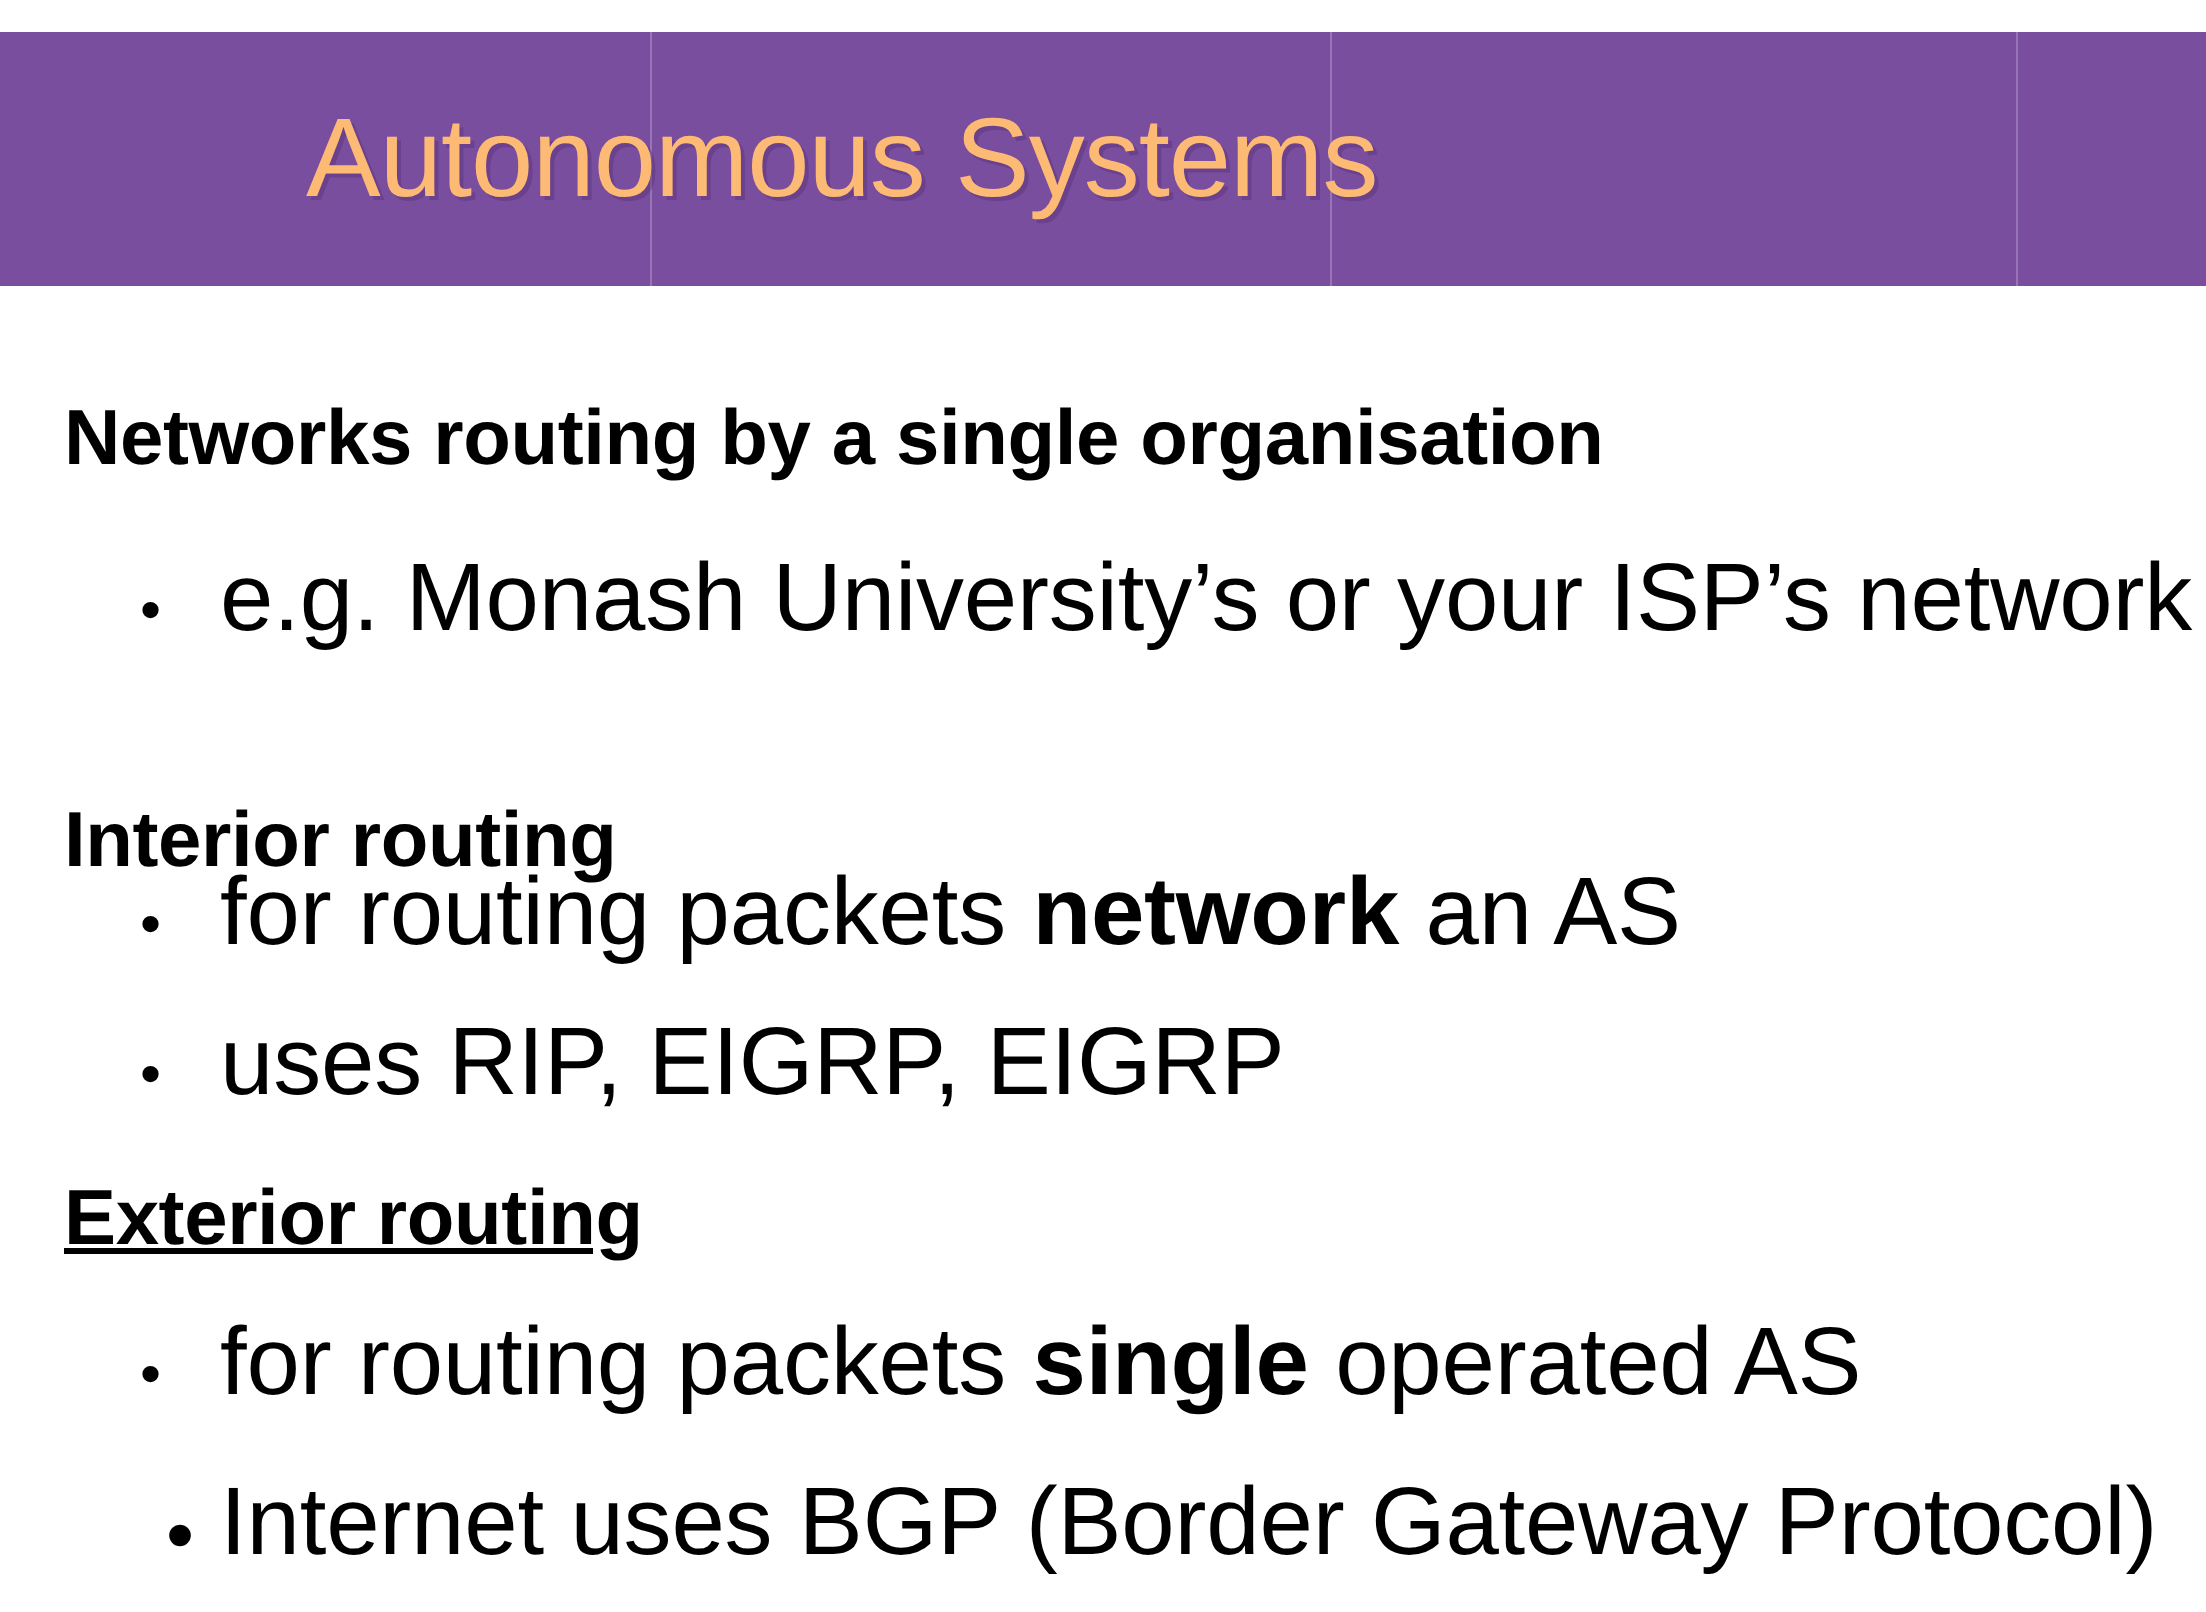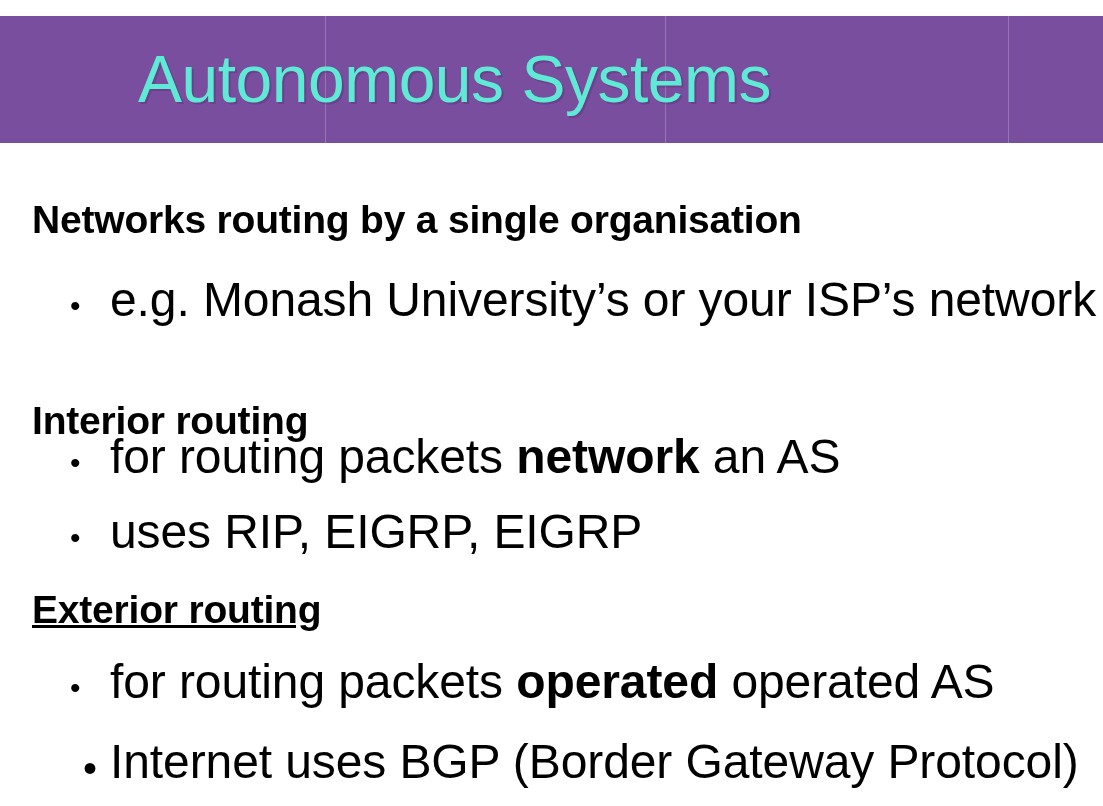--- a/index.html
+++ b/index.html
@@ -39,26 +39,26 @@
     width: 1px;
     height: 127px;
     background: rgba(255, 255, 255, 0.22);
   }
   #banner-divider-1 { left: 325px; }
   #banner-divider-2 { left: 665px; }
   #banner-divider-3 { left: 1008px; }
 
   #slide-title {
     position: absolute;
-    left: 138px;
+    left: 153px;
     top: 13px;
-    font-size: 66px;
+    font-size: 56px;
     line-height: 100px;
     font-weight: 400;
-    color: #5eead4;
+    color: #fdba74;
     letter-spacing: -0.5px;
     white-space: nowrap;
     text-shadow: 2px 2px 0 rgba(80, 40, 110, 0.35);
   }
 
   
   #body-content {
     position: absolute;
     left: 0;
     top: 143px;
@@ -146,21 +146,21 @@
       <span class="bullet-mark">•</span><span class="bullet-text"><span>for routing packets </span><b>network</b><span> an AS</span></span>
     </div>
 
     <div class="line bullet-line" id="row-bullet-3">
       <span class="bullet-mark">•</span><span class="bullet-text">uses RIP, EIGRP, EIGRP</span>
     </div>
 
     <div class="line heading-line" id="row-heading-3">Exterior routing</div>
 
     <div class="line bullet-line" id="row-bullet-4">
-      <span class="bullet-mark">•</span><span class="bullet-text"><span>for routing packets </span><b>operated</b><span> operated AS</span></span>
+      <span class="bullet-mark">•</span><span class="bullet-text"><span>for routing packets </span><b>single</b><span> operated AS</span></span>
     </div>
 
     <div class="line bullet-line" id="row-bullet-5">
       <span class="bullet-mark low">•</span><span class="bullet-text">Internet uses BGP (Border Gateway Protocol)</span>
     </div>
 
   </div>
 </div>
 
 </body></html>

